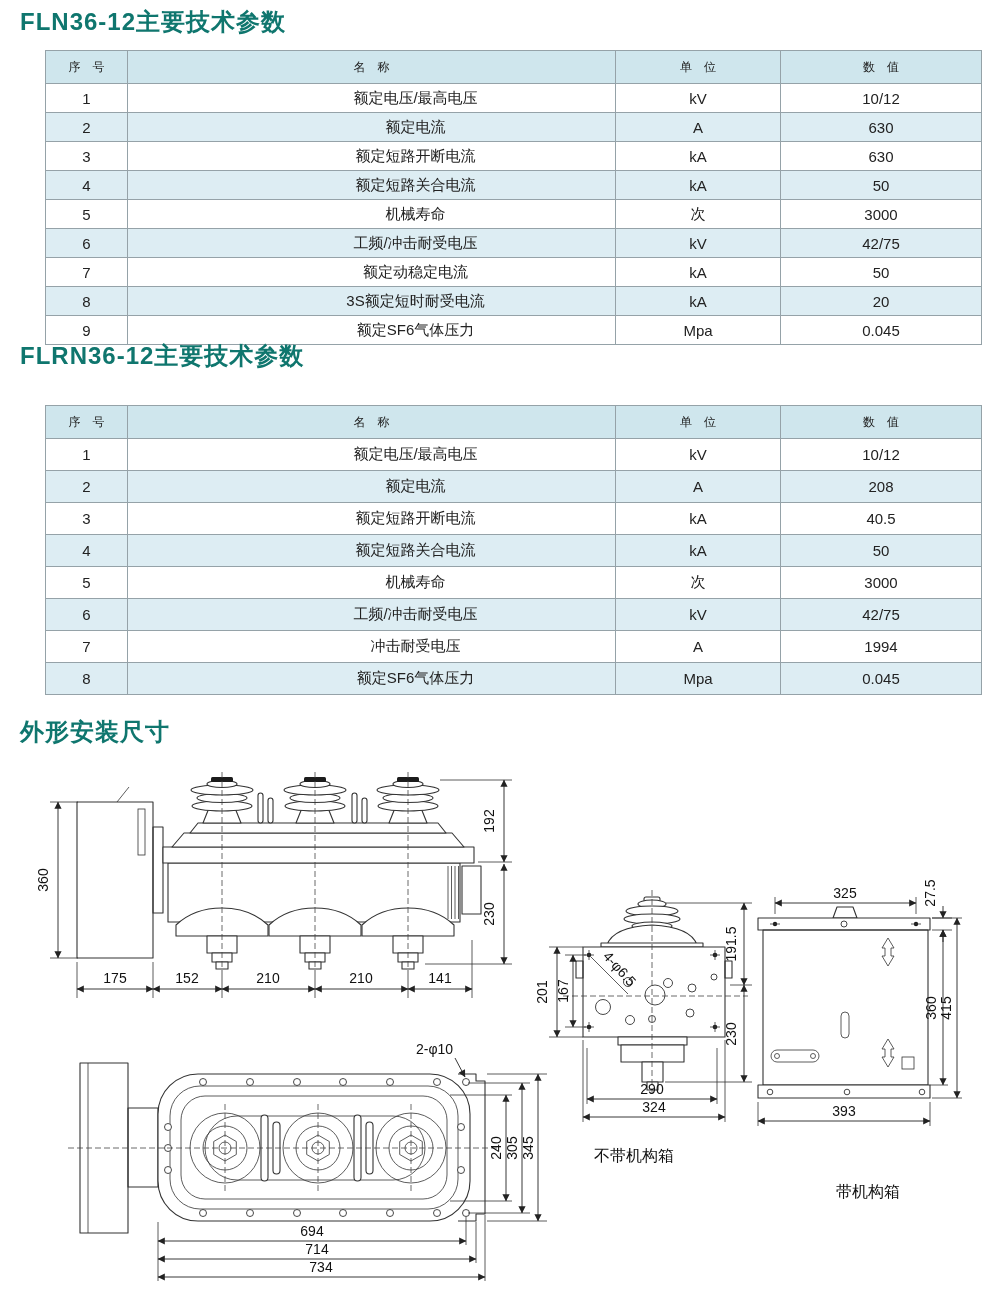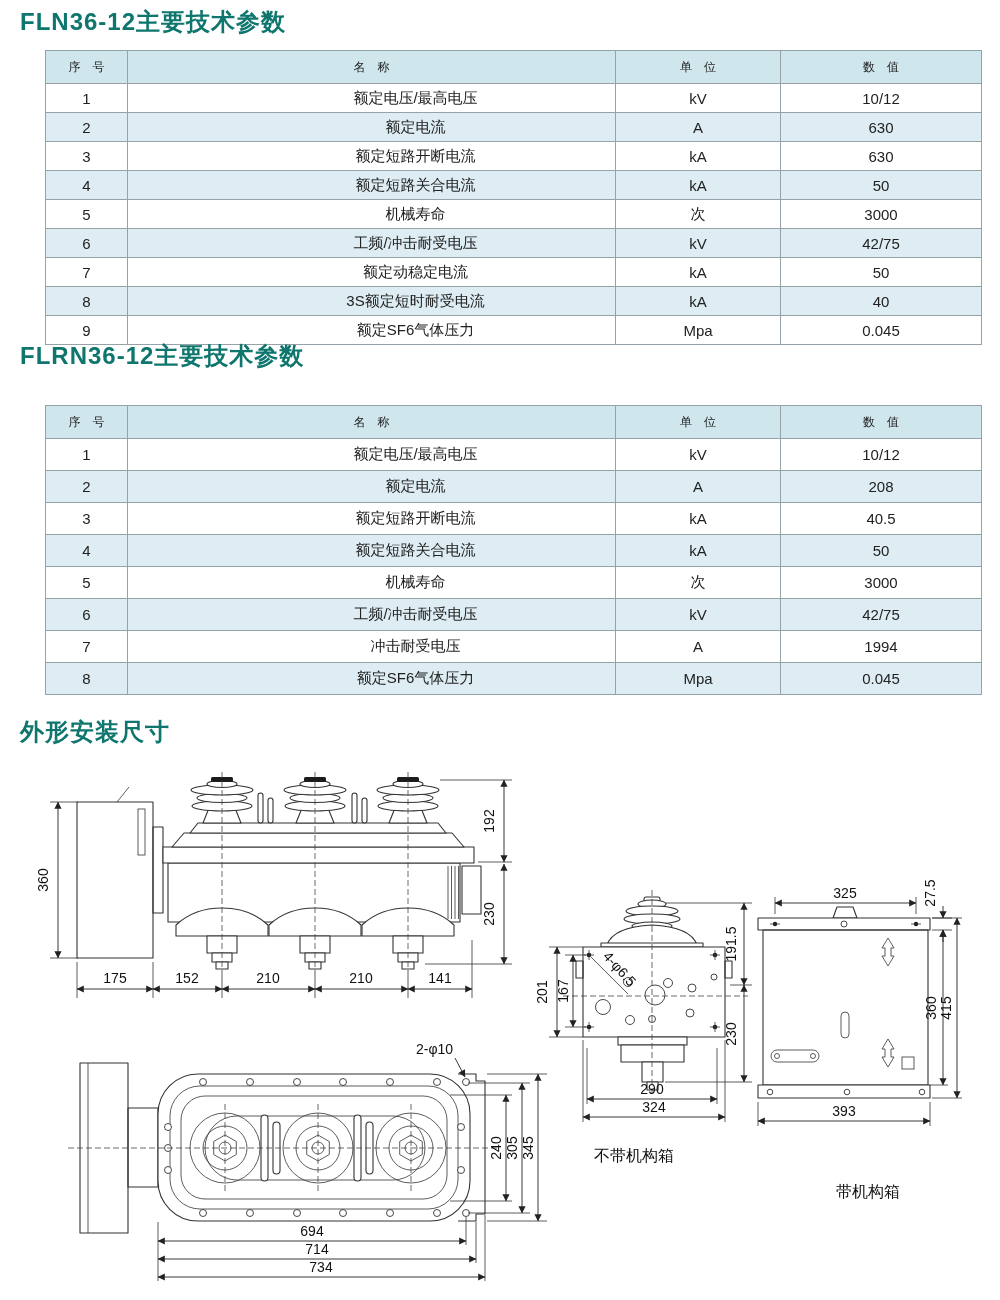--- a/index.html
+++ b/index.html
@@ -88,21 +88,21 @@
         <tr>
           <td>7</td>
           <td class="name">额定动稳定电流</td>
           <td>kA</td>
           <td>50</td>
         </tr>
         <tr>
           <td>8</td>
           <td class="name">3S额定短时耐受电流</td>
           <td>kA</td>
-          <td>40</td>
+          <td>20</td>
         </tr>
         <tr>
           <td>9</td>
           <td class="name">额定SF6气体压力</td>
           <td>Mpa</td>
           <td>0.045</td>
         </tr>
       </tbody>
   </table>
 </div>

